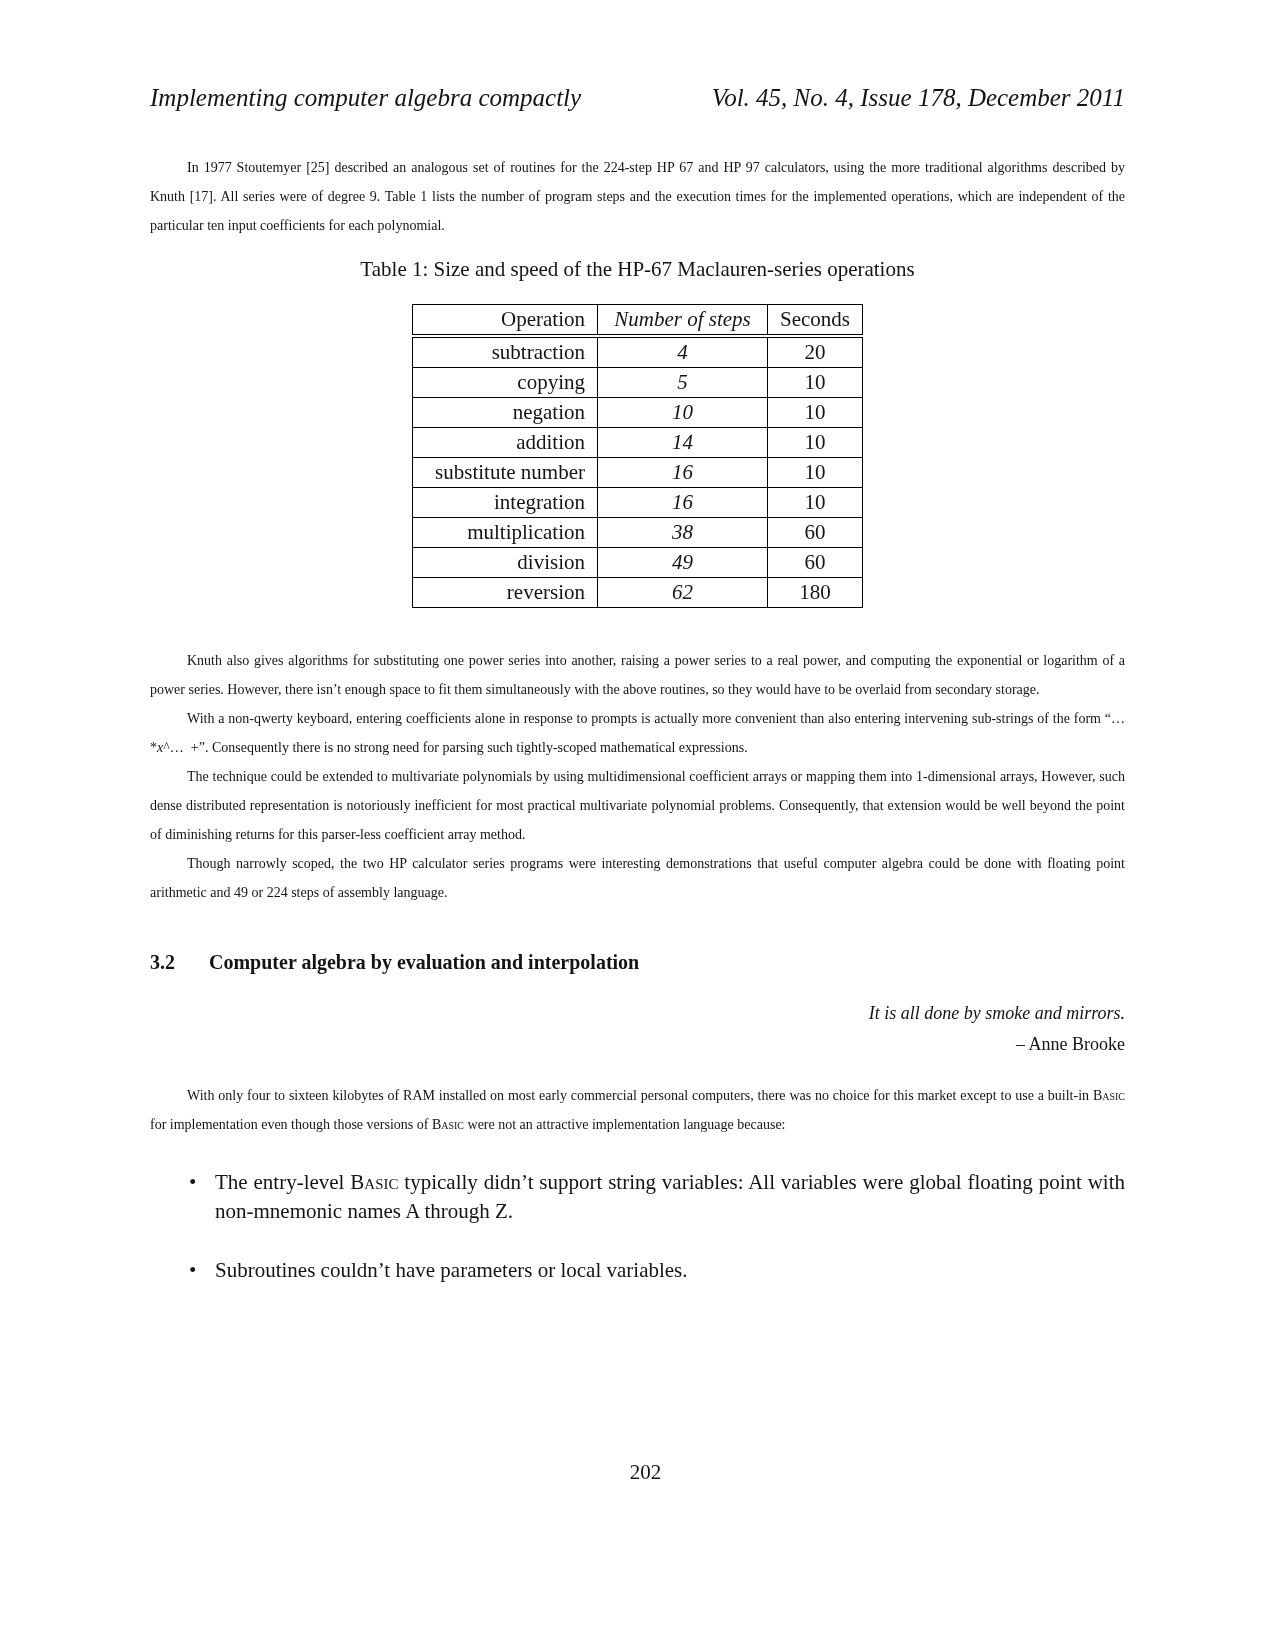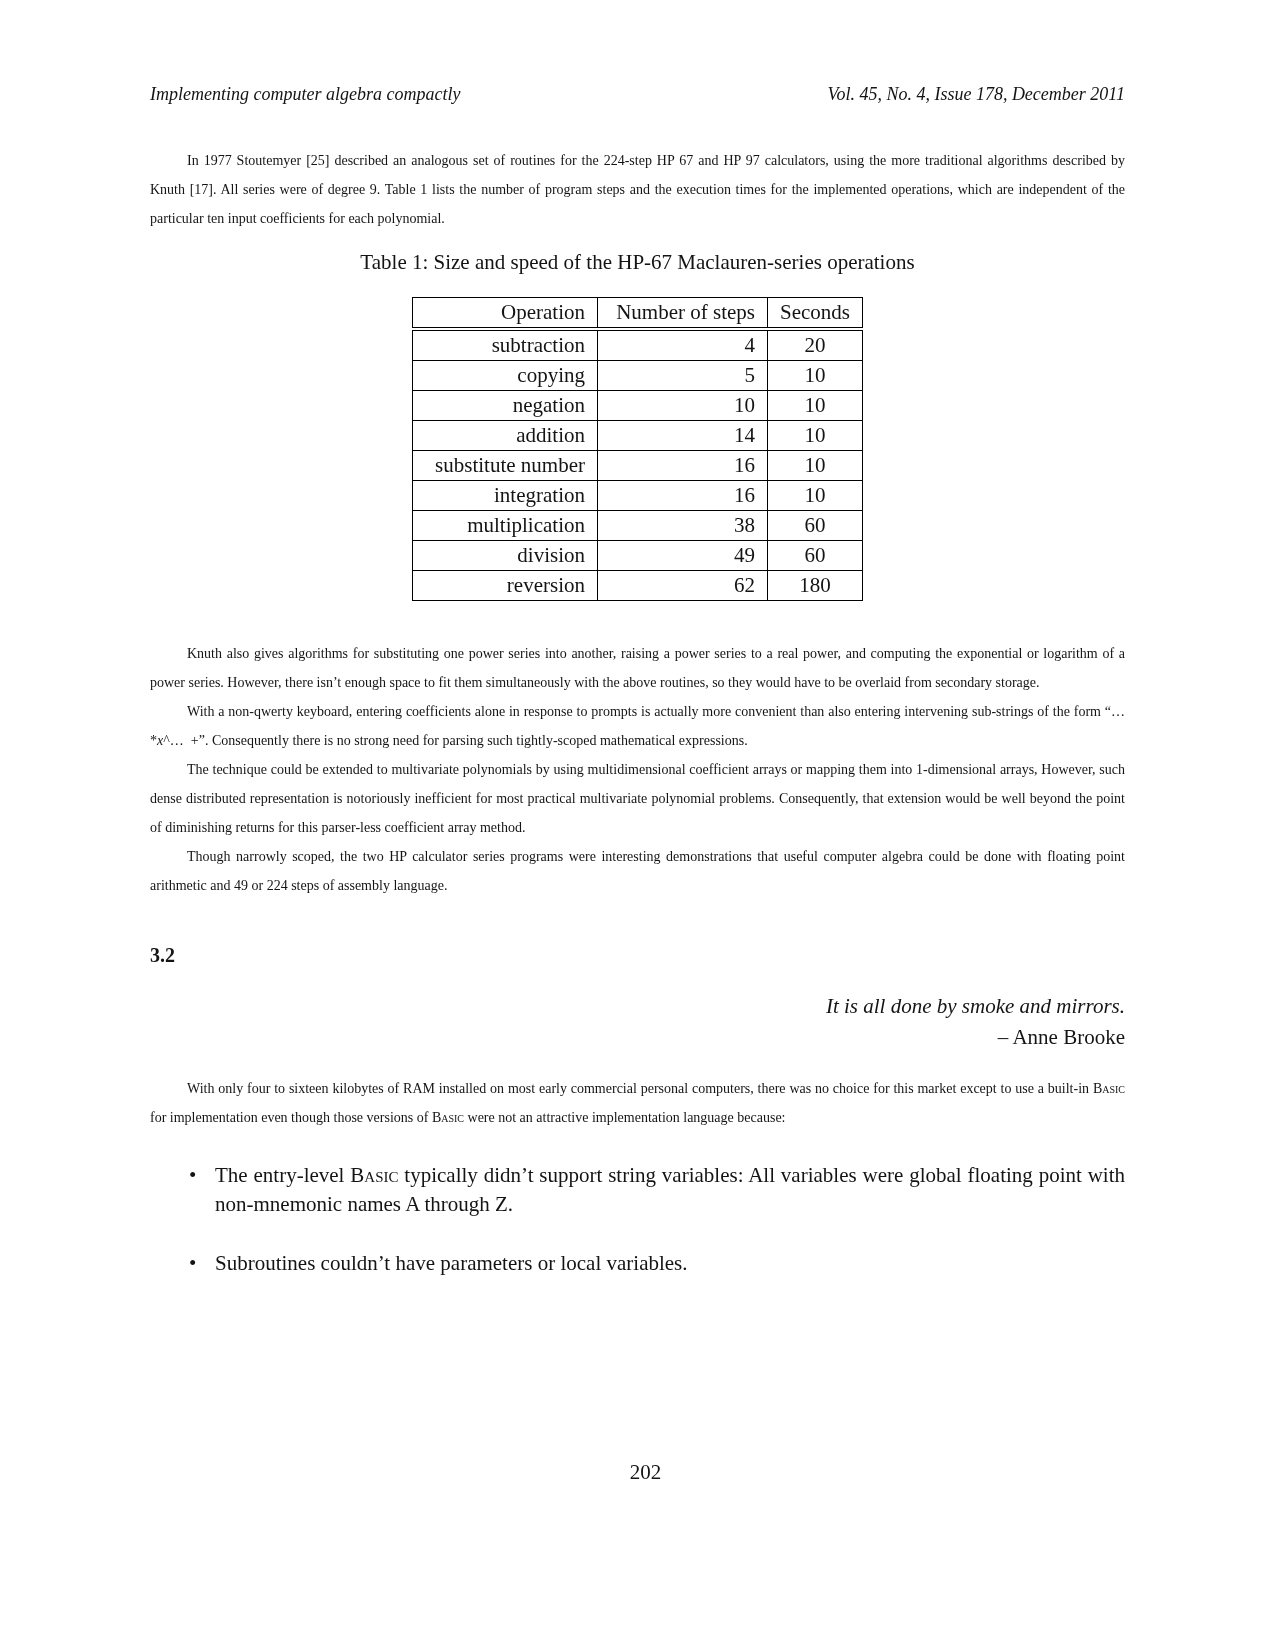--- a/index.html
+++ b/index.html
@@ -13,21 +13,21 @@
   .page {
     position: relative;
     width: 1275px; height: 1650px;
     padding: 84px 150px 0 150px;
   }
   .runhead {
     display: flex;
     justify-content: space-between;
     align-items: baseline;
     font-style: italic;
-    font-size: 18px;
+    font-size: 25px;
   }
   .body-text { margin-top: 41px; }
   p.para {
     margin: 0;
     font-size: 14px;
     line-height: 29px;
     text-align: justify;
     text-indent: 37px;
   }
   .it { font-style: italic; }
@@ -48,37 +48,37 @@
     border: 1.5px solid #000;
     padding: 1px 12px;
     font-weight: normal;
     line-height: 27px;
   }
   table.optable th { border-bottom: 4px double #000; }
   table.optable th:nth-child(1), table.optable td:nth-child(1) {
     text-align: right; min-width: 185px;
   }
   table.optable th:nth-child(2), table.optable td:nth-child(2) {
-    text-align: right; min-width: 170px;
+    text-align: center; min-width: 170px; font-style: italic;
   }
   table.optable th:nth-child(3), table.optable td:nth-child(3) {
     text-align: center; min-width: 62px;
   }
   .section-heading {
     margin-top: 44px;
     margin-bottom: 24px;
     font-size: 20px;
     font-weight: bold;
     display: flex;
     align-items: baseline;
   }
   .section-heading .sec-num { margin-right: 34px; }
   .quote-block {
     text-align: right;
-    font-size: 21px;
+    font-size: 18px;
     line-height: 31px;
     margin-bottom: 21px;
   }
   .quote-block .quote-text { font-style: italic; }
   ul.bullet-list {
     margin: 29px 0 0 0;
     padding-left: 65px;
     list-style: none;
   }
   ul.bullet-list li {
@@ -184,20 +184,21 @@
       </table>
     </div>
 
     <p class="para">Knuth also gives algorithms for substituting one power series into another, raising a power series to a real power, and computing the exponential or logarithm of a power series. However, there isn’t enough space to fit them simultaneously with the above routines, so they would have to be overlaid from secondary storage.</p>
     <p class="para"><span>With a non-qwerty keyboard, entering coefficients alone in response to prompts is actually more convenient than also entering intervening sub-strings of the form “…*</span><span class="it">x</span><span>^… +”. Consequently there is no strong need for parsing such tightly-scoped mathematical expressions.</span></p>
     <p class="para">The technique could be extended to multivariate polynomials by using multidimensional coefficient arrays or mapping them into 1-dimensional arrays, However, such dense distributed representation is notoriously inefficient for most practical multivariate polynomial problems. Consequently, that extension would be well beyond the point of diminishing returns for this parser-less coefficient array method.</p>
     <p class="para">Though narrowly scoped, the two HP calculator series programs were interesting demonstrations that useful computer algebra could be done with floating point arithmetic and 49 or 224 steps of assembly language.</p>
 
     <div class="section-heading">
       <span class="sec-num">3.2</span>
+      <span>Computer algebra by evaluation and interpolation</span>
     </div>
 
     <div class="quote-block">
       <div class="quote-text">It is all done by smoke and mirrors.</div>
       <div>– Anne Brooke</div>
     </div>
 
     <p class="para"><span>With only four to sixteen kilobytes of RAM installed on most early commercial personal computers, there was no choice for this market except to use a built-in </span><span class="sc">Basic</span><span> for implementation even though those versions of </span><span class="sc">Basic</span><span> were not an attractive implementation language because:</span></p>
 
     <ul class="bullet-list">

